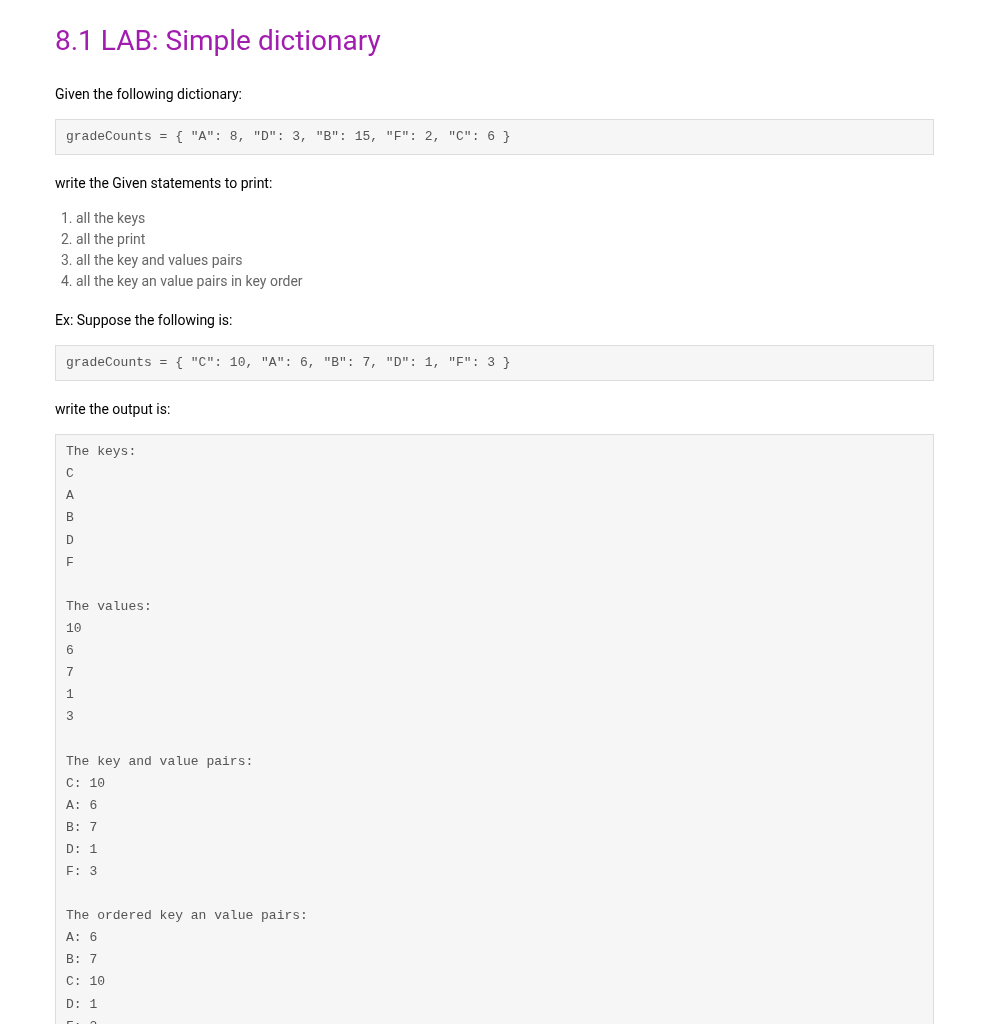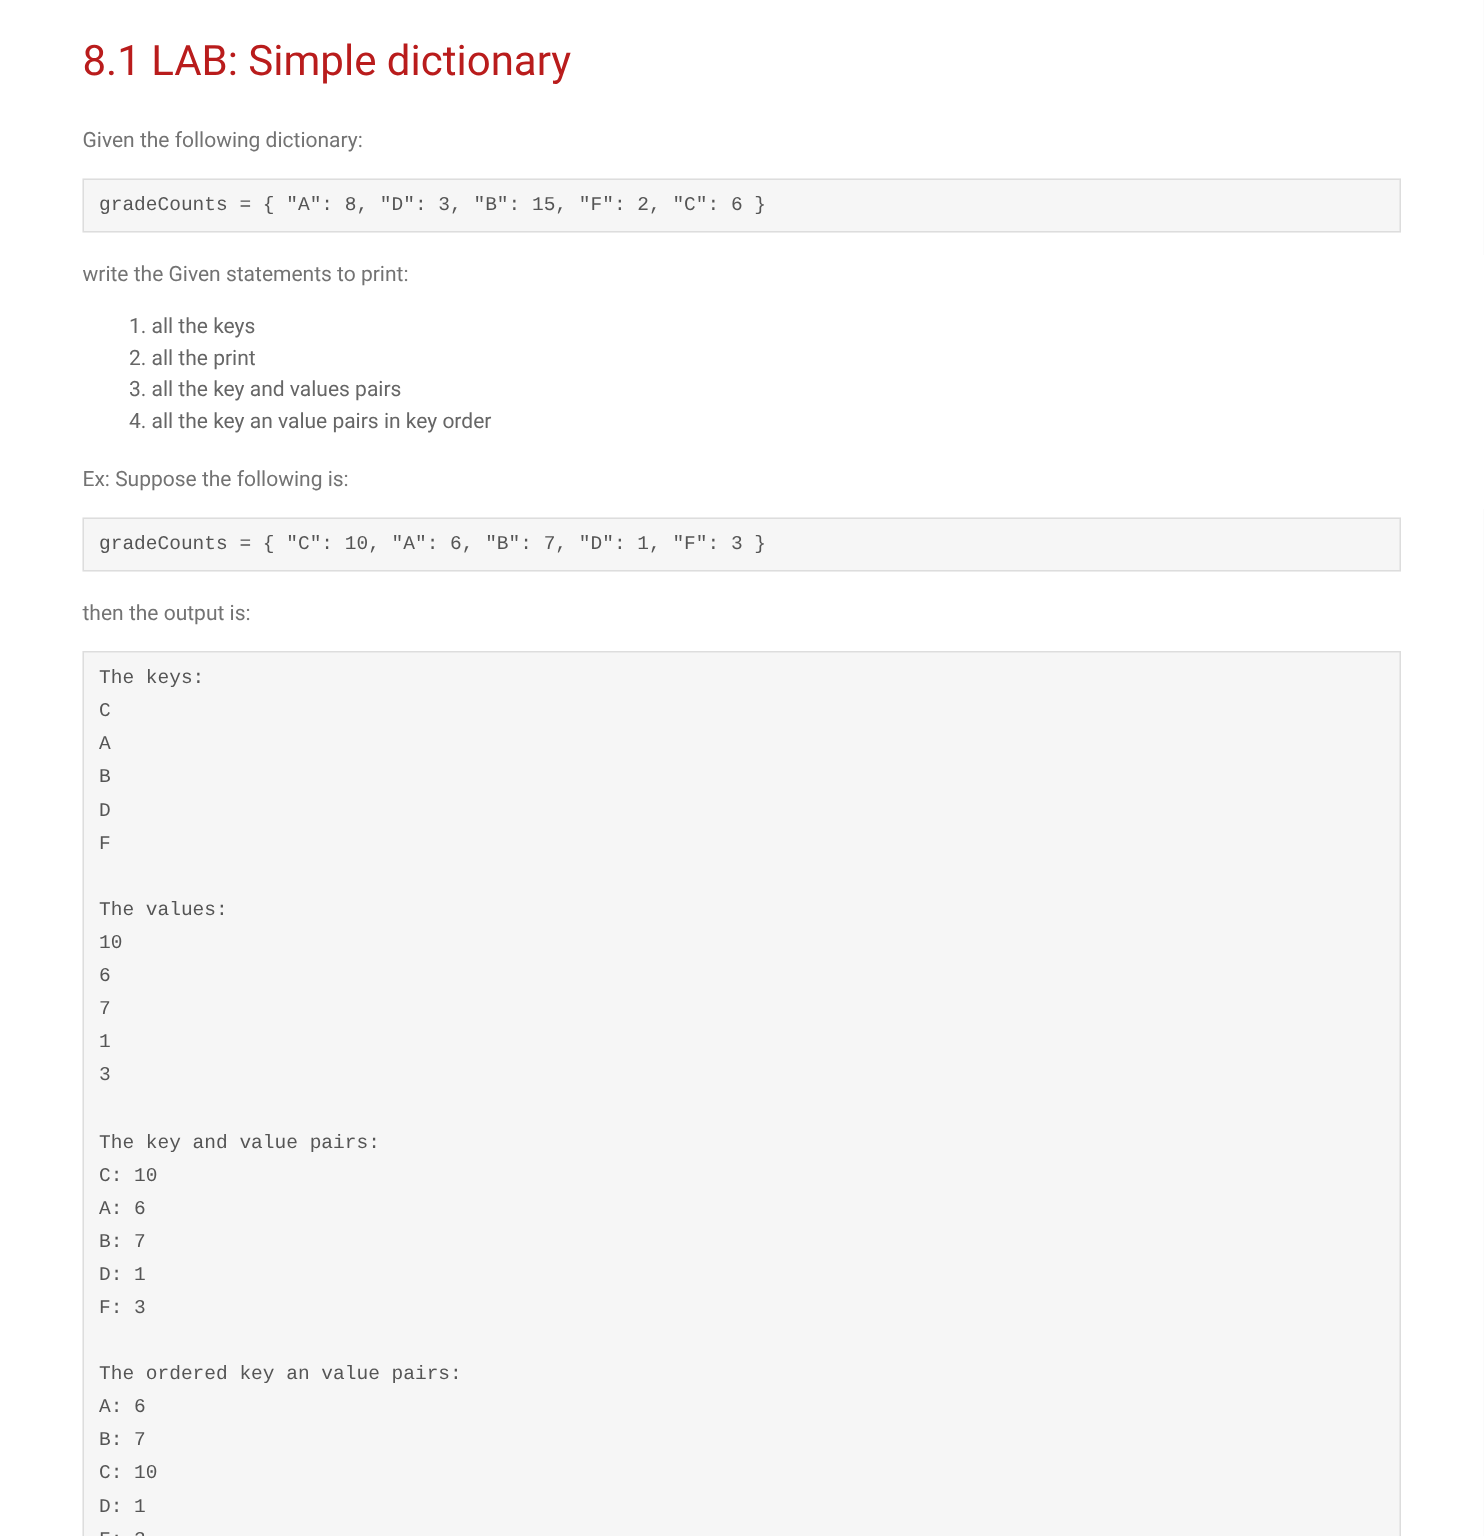--- a/index.html
+++ b/index.html
@@ -11,25 +11,25 @@
       font-family: -apple-system, BlinkMacSystemFont, "Segoe UI", Roboto, "Helvetica Neue", Arial, sans-serif;
       background: #fff;
       color: #555;
       padding: 20px 55px 20px 55px;
       font-size: 14px;
       line-height: 1.5;
     }
     h1 {
       font-size: 28px;
       font-weight: 400;
-      color: #b91c1c;
+      color: #a21caf;
       margin-bottom: 22px;
     }
     .body-text {
-      color: #737373;
+      color: #000000;
       margin-bottom: 14px;
       font-size: 14px;
     }
     .code-block {
       background: #f6f6f6;
       border: 1px solid #ddd;
       padding: 6px 10px;
       font-family: "Courier New", Courier, monospace;
       font-size: 13px;
       color: #555;
@@ -43,21 +43,21 @@
       border: 1px solid #ddd;
       padding: 6px 10px;
       font-family: "Courier New", Courier, monospace;
       font-size: 13px;
       color: #555;
       white-space: pre;
       line-height: 1.7;
       margin-bottom: 18px;
     }
     ol {
-      margin-left: 46px;
+      margin-left: 21px;
       margin-bottom: 18px;
       color: #666;
     }
     ol li {
       line-height: 1.5;
       font-size: 14px;
     }
   </style>
 </head>
 <body>
@@ -74,21 +74,21 @@
   <li>all the keys</li>
   <li>all the print</li>
   <li>all the key and values pairs</li>
   <li>all the key an value pairs in key order</li>
 </ol>
 
 <p class="body-text">Ex: Suppose the following is:</p>
 
 <div class="code-block">gradeCounts = { "C": 10, "A": 6, "B": 7, "D": 1, "F": 3 }</div>
 
-<p class="body-text">then the output is:</p>
+<p class="body-text">write the output is:</p>
 
 <div class="code-block-pre">The keys:
 C
 A
 B
 D
 F
 
 The values:
 10

